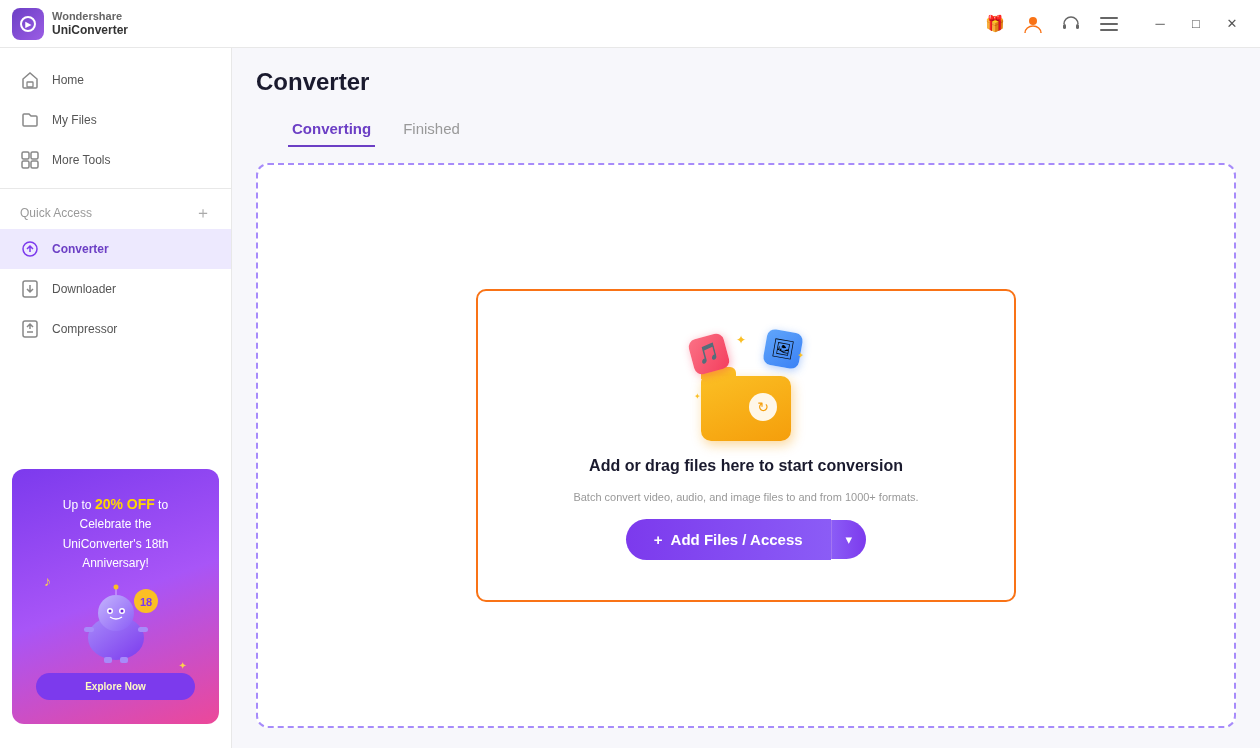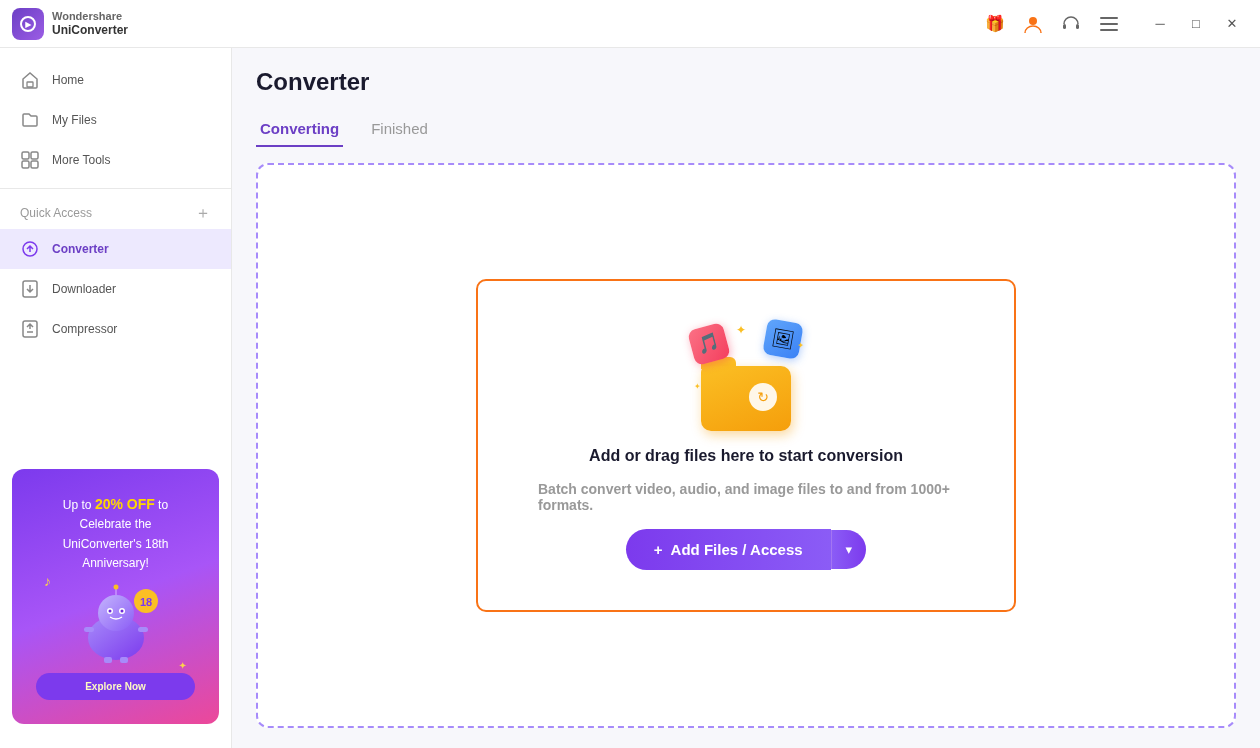--- a/index.html
+++ b/index.html
@@ -136,20 +136,21 @@
       font-size: 15px;
       cursor: pointer;
       color: #999;
       border-bottom: 2px solid transparent;
       transition: color 0.15s;
     }
     .tab.active {
       color: #6c3fc5;
       border-bottom: 2px solid #6c3fc5;
       font-weight: 600;
+      margin-left: 32px;
     }
 
     
     .drop-area {
       flex: 1;
       border: 2px dashed #a78bfa;
       border-radius: 12px;
       margin-top: 16px;
       background: #fff;
       display: flex;
@@ -230,24 +231,23 @@
     .sparkle-2 { top: 20px; right: 2px; font-size: 8px; }
     .sparkle-3 { bottom: 40px; left: 8px; font-size: 8px; }
 
     .drop-title {
       font-size: 16px;
       font-weight: 700;
       color: #1a1a2e;
       text-align: center;
     }
     .drop-subtitle {
-      font-size: 14px;
+      font-size: 11px;
       color: #999;
       text-align: left;
-      font-weight: bold;
     }
     .add-btn-wrap { display: flex; align-items: center; gap: 0; }
     .add-btn-main {
       background: linear-gradient(90deg, #7c3aed, #8b5cf6);
       color: #fff;
       border: none;
       border-radius: 24px 0 0 24px;
       padding: 12px 28px;
       font-size: 15px;
       font-weight: 600;

